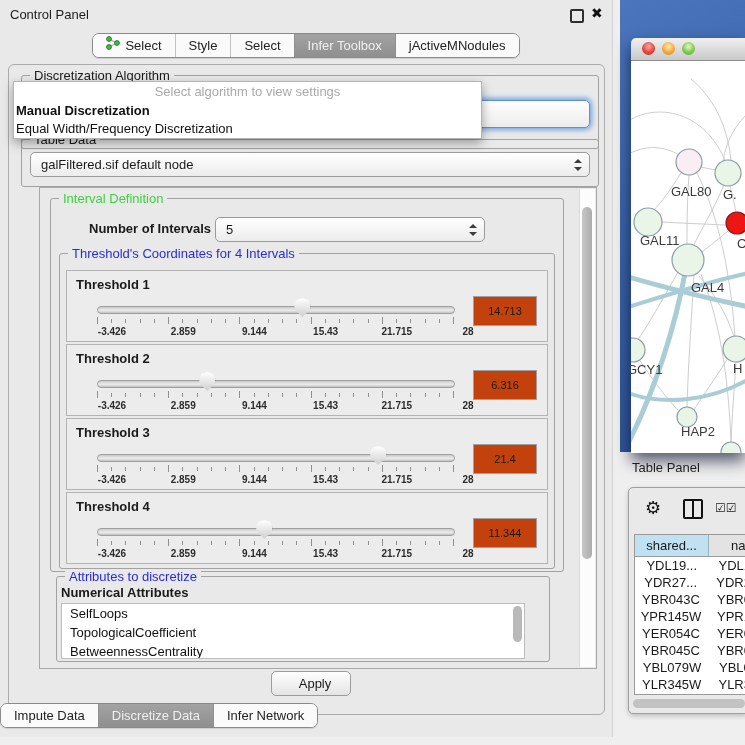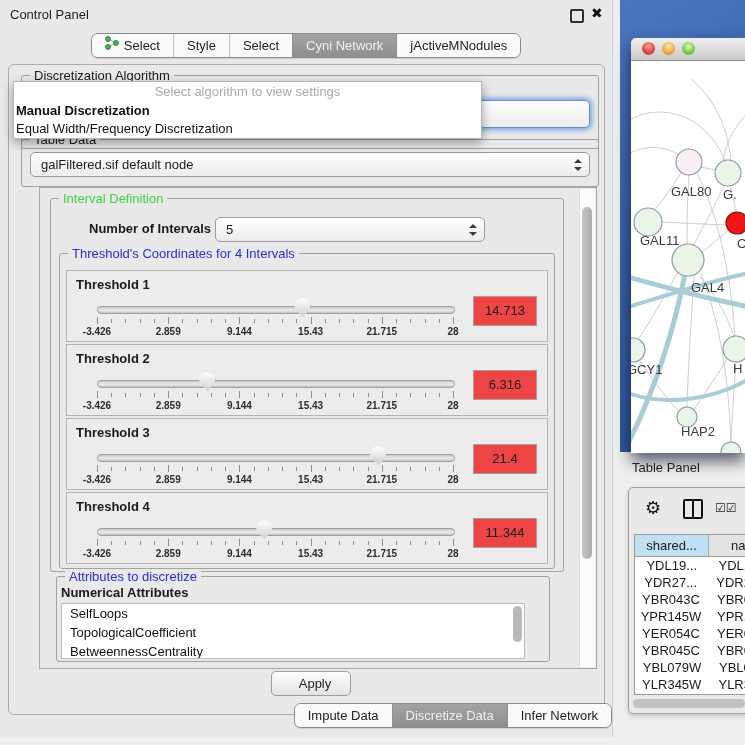--- a/index.html
+++ b/index.html
@@ -14,21 +14,21 @@
   .float-btn{position:absolute;left:570px;top:9px;width:10px;height:10px;border:2px solid #2e2e2e;border-radius:2px;}
   .close-btn{position:absolute;left:591px;top:5px;font-size:14px;font-weight:bold;color:#111;}
 
   
   .tabstrip{display:flex;border:1px solid #8a8a8a;border-radius:7px;overflow:hidden;background:#fafafa;height:23px;box-shadow:0 1px 1px rgba(0,0,0,.12);}
   .tabstrip .tab{display:flex;align-items:center;padding:0 13px;font-size:13px;line-height:23px;color:#222;background:#fafafa;white-space:nowrap;cursor:default;}
   .tabstrip .tab + .tab{border-left:1px solid #c3c3c3;}
   .tabstrip .tab.sel{background:linear-gradient(#a3a3a3,#8f8f8f);color:#f0f0f0;border-left-color:#8f8f8f;}
   .tabstrip .tab.sel + .tab{border-left-color:#8f8f8f;}
   .top-tabs{position:absolute;left:0;top:33px;width:100%;display:flex;justify-content:center;}
-  .bottom-tabs{position:absolute;left:0;top:703px;width:100%;display:flex;justify-content:flex-end;}
+  .bottom-tabs{position:absolute;left:0;top:703px;width:100%;display:flex;justify-content:flex-start;}
   .net-tab-icon{width:14px;height:14px;margin-right:5px;}
 
   
   .cp-body{position:absolute;left:8px;top:64px;width:595px;height:649px;border:1px solid #ababab;border-radius:6px;background:#e9e9e9;}
   .group{position:absolute;border:1px solid #a2a2a2;border-radius:3px;}
   .group-label{position:absolute;top:-8px;left:8px;background:#e9e9e9;padding:0 4px;font-size:13px;}
   .group-label.green{color:#3fd23f;}
   .group-label.blue{color:#2b2bd5;}
 
   .combo{position:absolute;background:linear-gradient(#ffffff,#ececec);border:1px solid #9b9b9b;border-radius:5px;font-size:13px;line-height:24px;padding-left:10px;box-sizing:border-box;}
@@ -55,22 +55,22 @@
 
   
   .thr-row{position:absolute;left:6px;width:480px;height:70px;border:1px solid #b3b3b3;background:#ececec;}
   .thr-label{position:absolute;left:9px;top:6px;font-weight:bold;font-size:13px;}
   .thr-track{position:absolute;left:30px;top:35px;width:356px;height:6px;border:1px solid #9f9f9f;border-radius:4px;background:linear-gradient(#c9c9c9,#ededed 55%,#c2c2c2);}
   .thr-thumb{position:absolute;top:27px;width:16px;height:19px;background:linear-gradient(#ffffff,#cfcfcf);clip-path:polygon(0% 35%,12% 10%,50% 0%,88% 10%,100% 35%,100% 58%,50% 100%,0% 58%);filter:drop-shadow(0 0 1px #777);}
   .ticks{position:absolute;left:30px;top:46px;width:356px;height:8px;}
   .tick{position:absolute;top:2px;width:1px;height:4px;background:#8f8f8f;}
   .tick.major{top:0;height:7px;}
   .tick-labels{position:absolute;left:30px;top:55px;width:356px;height:12px;}
-  .tick-label{position:absolute;transform:translateX(-50%);font-size:10px;font-weight:bold;color:#2c2c2c;white-space:nowrap;}
-  .thr-value{position:absolute;left:406px;top:25px;width:62px;height:28px;background:#ef4444;border:1px solid #a0a0a0;font-size:13px;text-align:center;line-height:28px;}
+  .tick-label{position:absolute;transform:translateX(-50%);font-size:10px;font-weight:bold;color:#2c2c2c;white-space:nowrap;margin-left:15px;}
+  .thr-value{position:absolute;left:406px;top:25px;width:62px;height:28px;background:#c2410c;border:1px solid #a0a0a0;font-size:11px;text-align:center;line-height:28px;}
 
   .attr-list{position:absolute;background:#fff;border:1px solid #bdbdbd;overflow:hidden;}
   .list-item{font-size:13px;line-height:19px;padding-left:8px;color:#111;white-space:nowrap;}
 
   .apply-btn{position:absolute;left:262px;top:606px;width:70px;height:23px;background:linear-gradient(#fefefe,#e4e4e4);border:1px solid #9c9c9c;border-radius:5px;font-size:13px;text-align:center;line-height:23px;padding-left:8px;}
 
   
   .blue-frame{position:absolute;left:620px;top:0;width:125px;height:452px;background:linear-gradient(150deg,#4b76bd 0%,#3a63a9 45%,#2c5093 100%);}
   .net-window{position:absolute;left:631px;top:6px;width:114px;height:415px;border-radius:5px 0 0 0;overflow:hidden;box-shadow:0 8px 16px rgba(3,8,35,.65);margin-top:32px;}
   .net-titlebar{position:absolute;left:0;top:0;width:100%;height:22px;background:linear-gradient(#f0f0f0,#c9c9c9);border-bottom:1px solid #8e8e8e;}
@@ -125,21 +125,21 @@
               </svg></span>
             <span>Select</span>
           </div>
           <div class="tab">
             <span>Style</span>
           </div>
           <div class="tab">
             <span>Select</span>
           </div>
           <div class="tab sel">
-            <span>Cyni Network</span>
+            <span>Infer Toolbox</span>
           </div>
           <div class="tab">
             <span>jActiveMNodules</span>
           </div>
         </div>
     </div>
 
     <div class="cp-body">
 
       <div class="group" style="left:12px;top:10px;width:576px;height:72px;">

